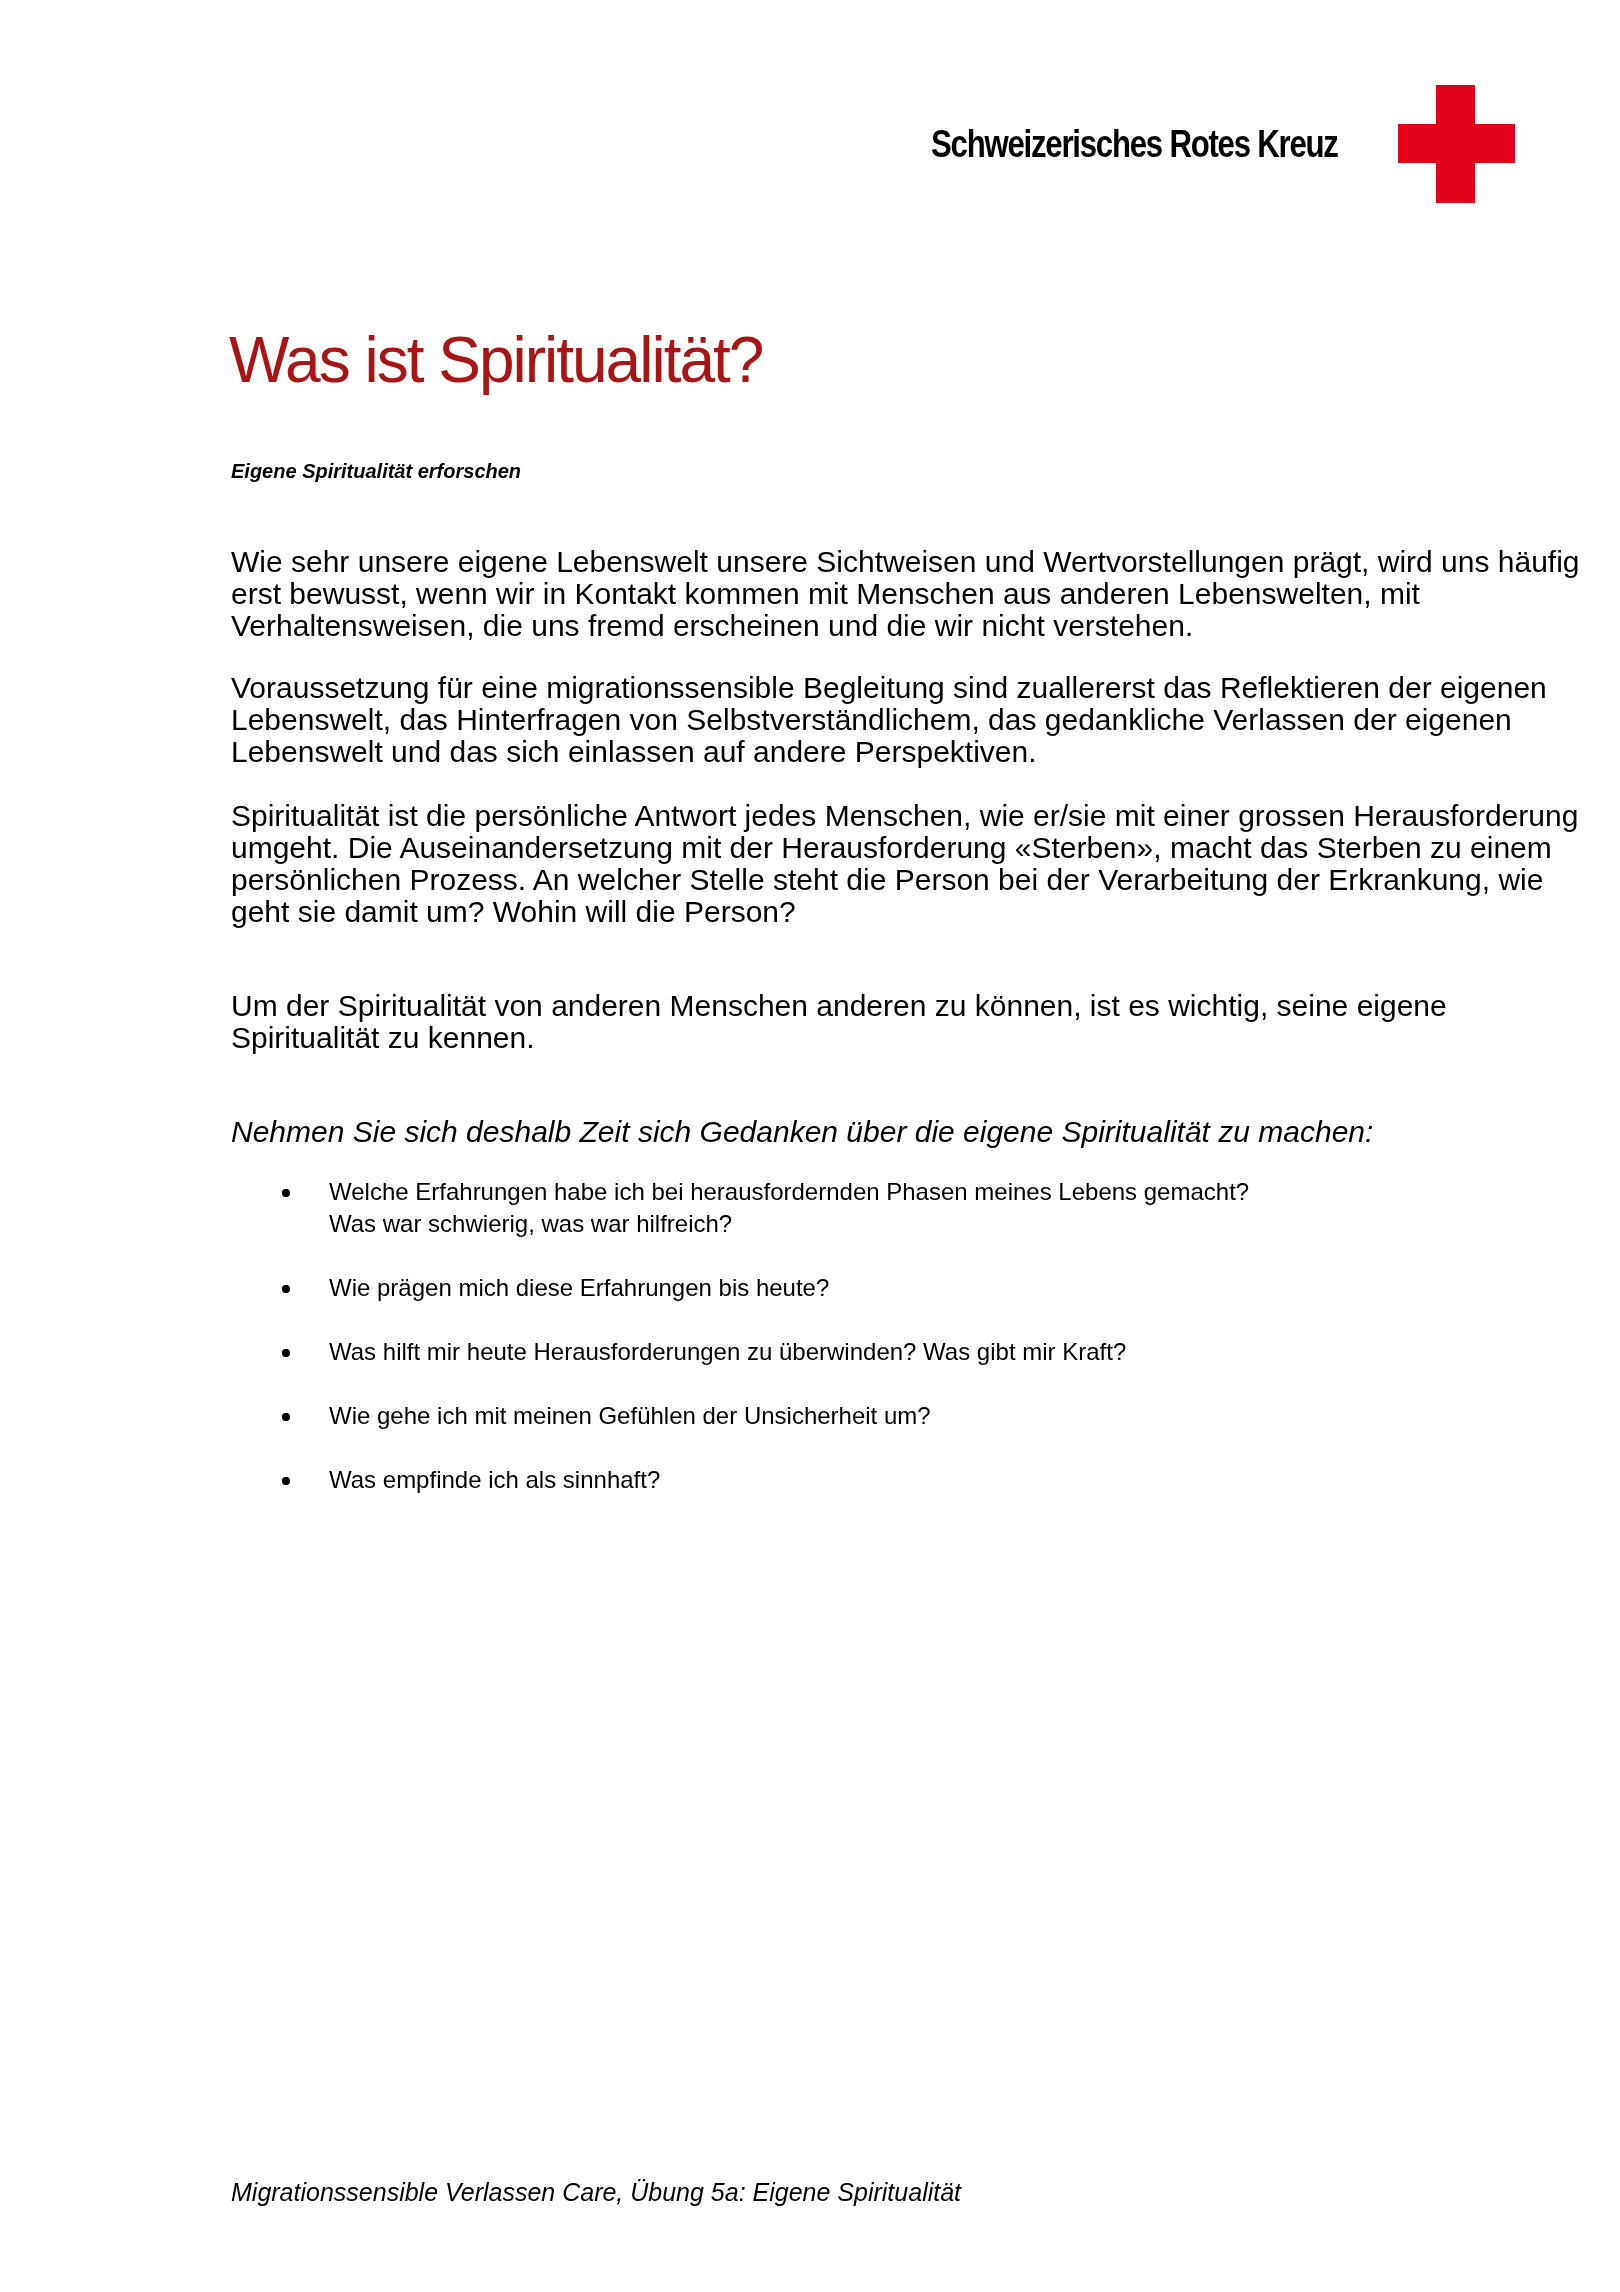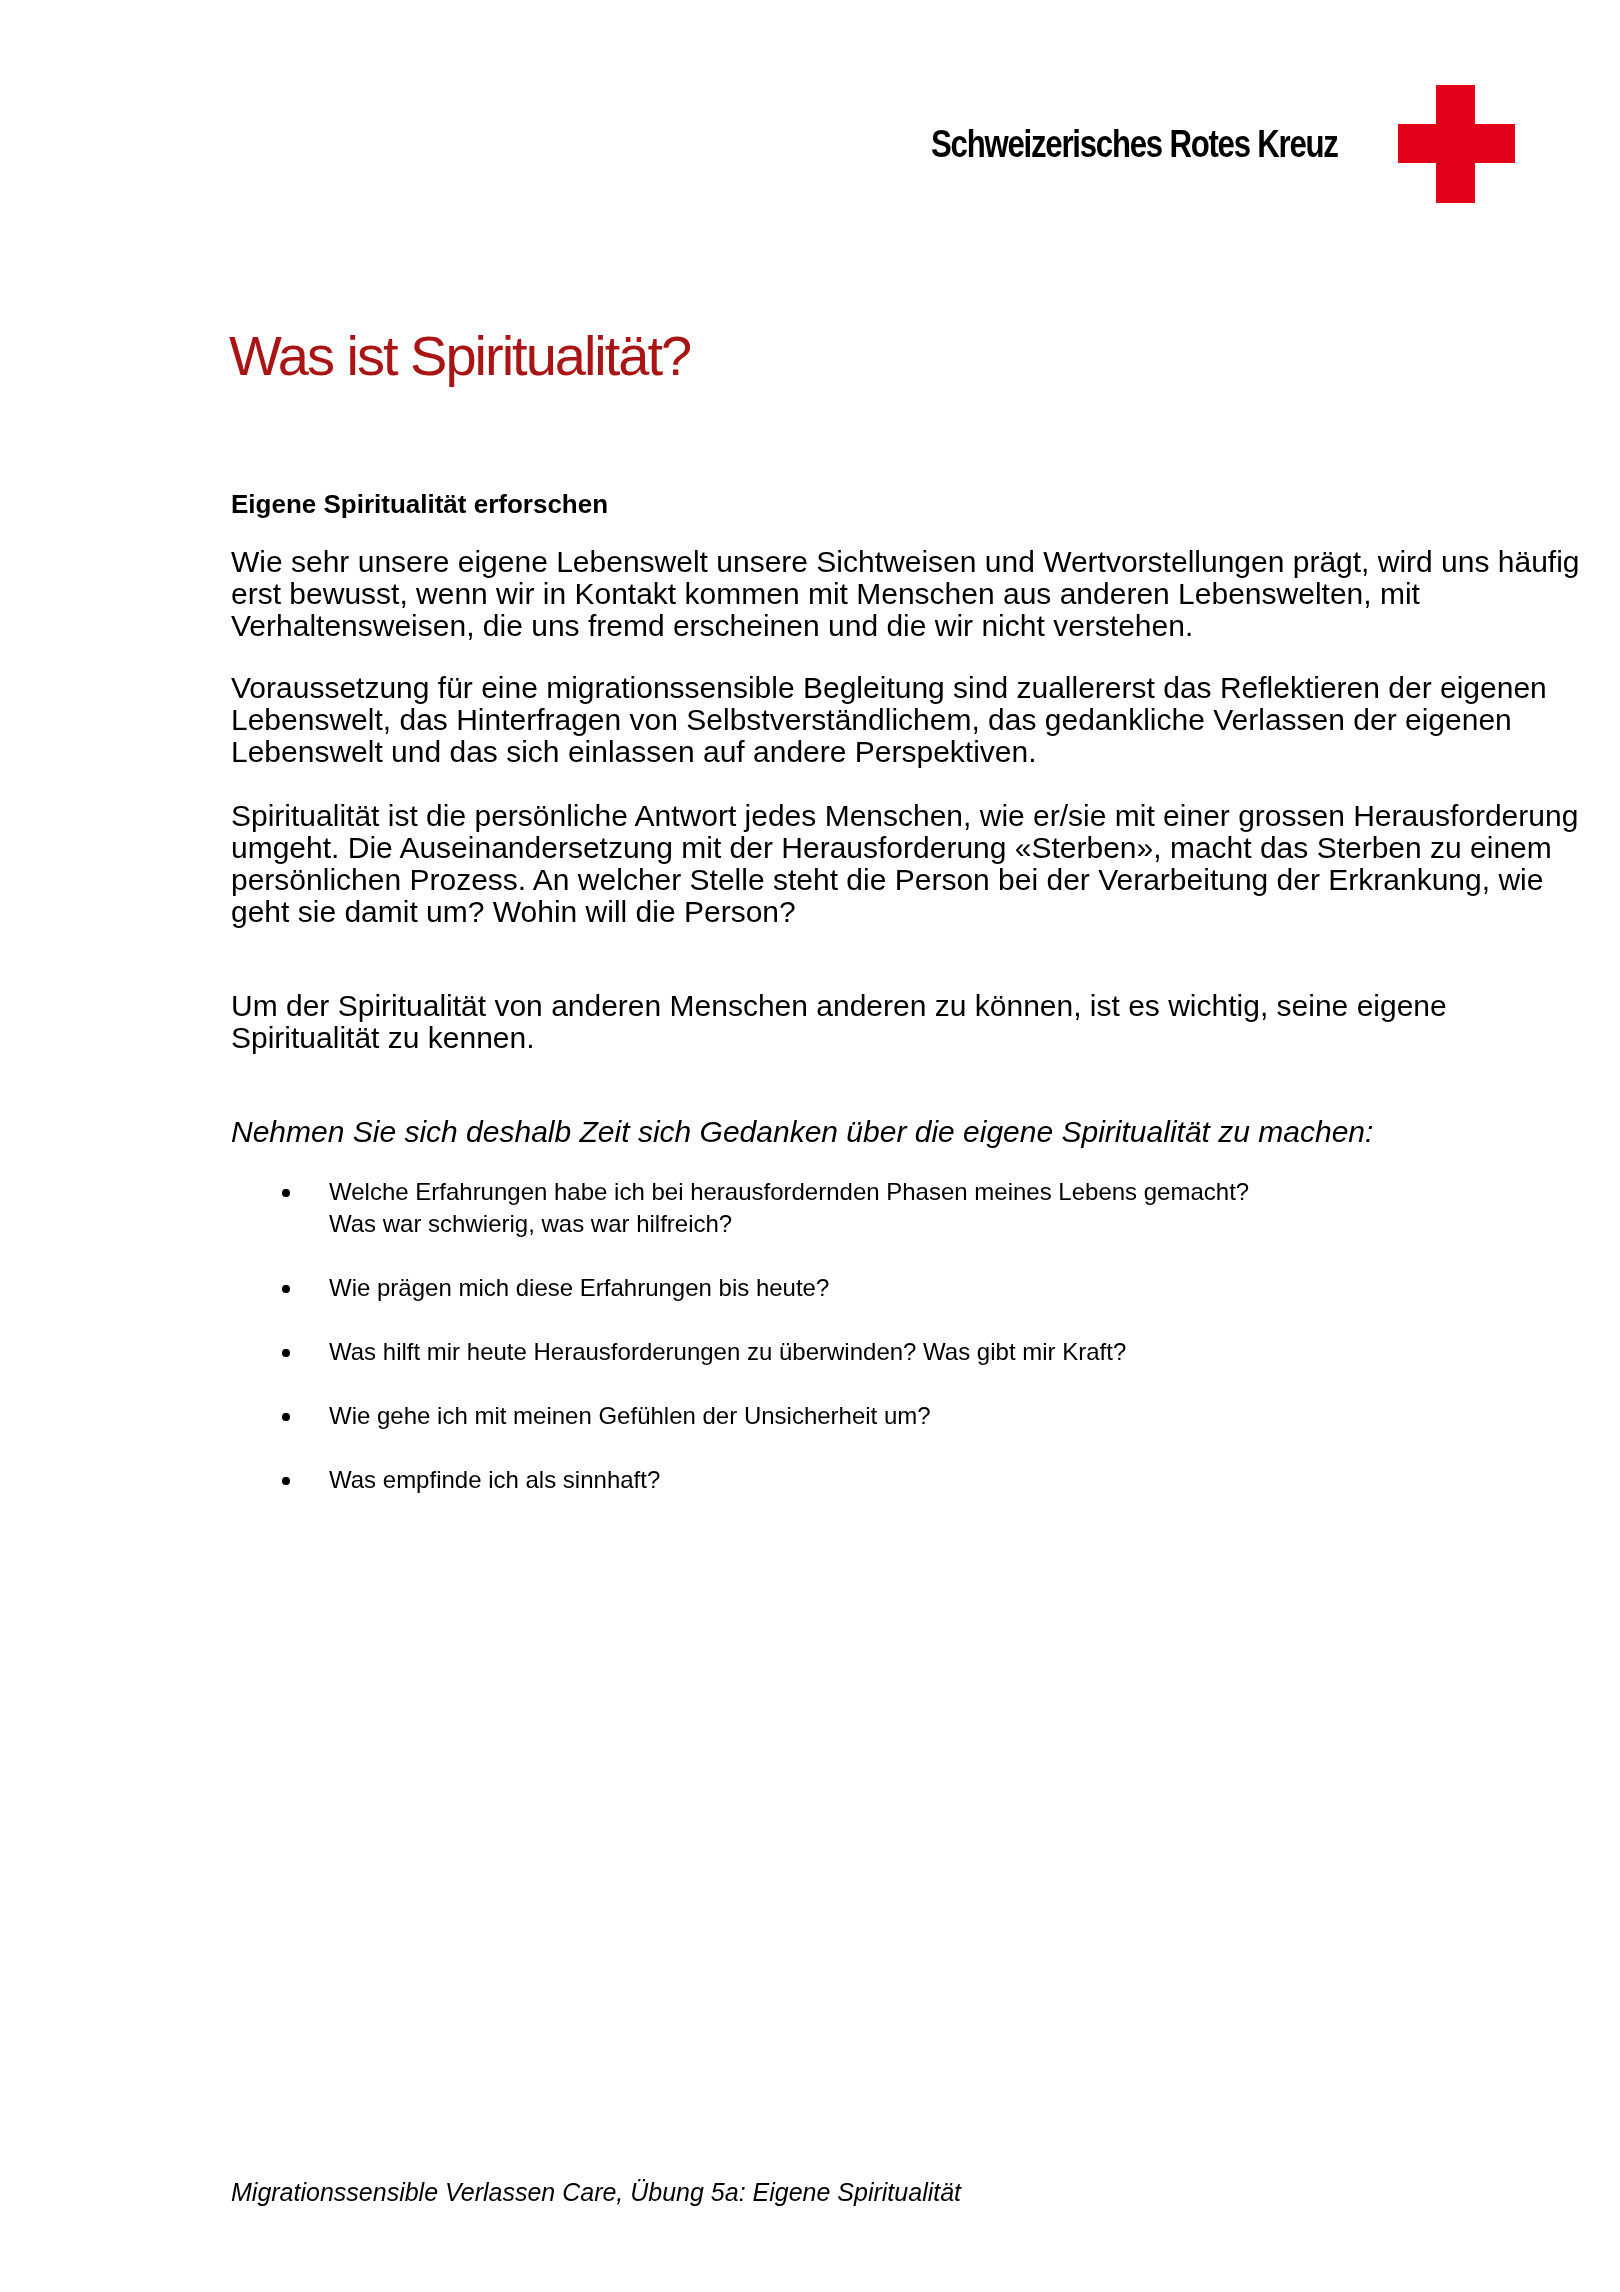--- a/index.html
+++ b/index.html
@@ -4,23 +4,23 @@
 <style>
   html, body { margin: 0; padding: 0; background: #ffffff; }
   body { width: 1620px; height: 2293px; position: relative; overflow: hidden;
          font-family: "Liberation Sans", sans-serif; color: #000; }
   .logo-text { position: absolute; left: 931px; top: 123px; font-family: "Liberation Sans", sans-serif;
                font-weight: bold; font-size: 38px; letter-spacing: -1.5px; transform: scaleX(0.82);
                transform-origin: left top; white-space: nowrap; }
   .cross { position: absolute; left: 1398px; top: 85px; width: 117px; height: 118px; }
   .cross .v { position: absolute; left: 38px; top: 0; width: 39px; height: 118px; background: #e2001a; }
   .cross .h { position: absolute; left: 0; top: 39px; width: 117px; height: 39px; background: #e2001a; }
-  .title { position: absolute; left: 229px; top: 323px; font-size: 56px; color: #a91414;
+  .title { position: absolute; left: 229px; top: 323px; font-size: 64px; color: #a91414;
            letter-spacing: -2px; white-space: nowrap; margin: 0; font-weight: normal; }
-  .subtitle { position: absolute; left: 231px; top: 489px; font-size: 26px; font-weight: bold; margin: 0; white-space: nowrap; }
+  .subtitle { position: absolute; left: 231px; top: 460px; font-size: 20px; font-weight: bold; margin: 0; white-space: nowrap; font-style: italic; }
   .para { position: absolute; left: 231px; font-size: 30px; line-height: 32px; margin: 0; width: 1274px; }
   .para span { display: block; white-space: nowrap; }
   .italic { font-style: italic; }
   .bullets { position: absolute; left: 231px; top: 1176px; margin: 0; padding: 0; list-style: none; font-size: 24px; line-height: 32px; }
   .bullets li { position: relative; padding-left: 98px; margin-bottom: 32px; }
   .bullets li .dot { position: absolute; left: 51px; top: 12.7px; width: 7.8px; height: 8.8px; border-radius: 50%; background: #000; }
   .bullets li span.line { display: block; white-space: nowrap; }
   .footer { position: absolute; left: 231px; top: 2178px; font-size: 25px; font-style: italic; white-space: nowrap; }
 </style>
 </head>

